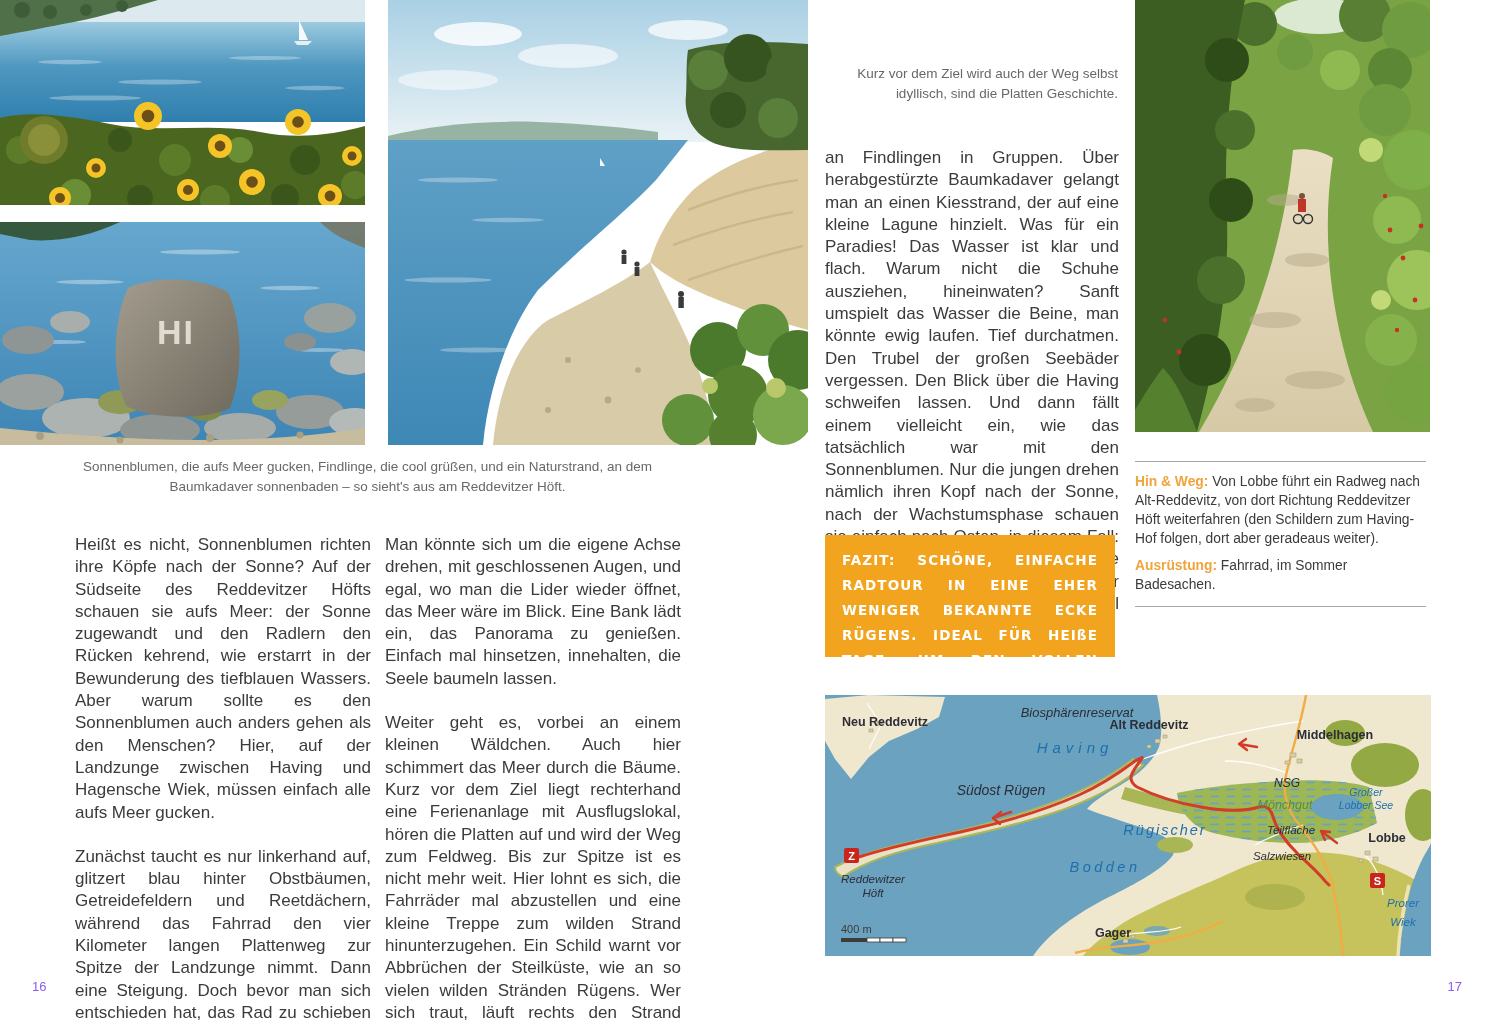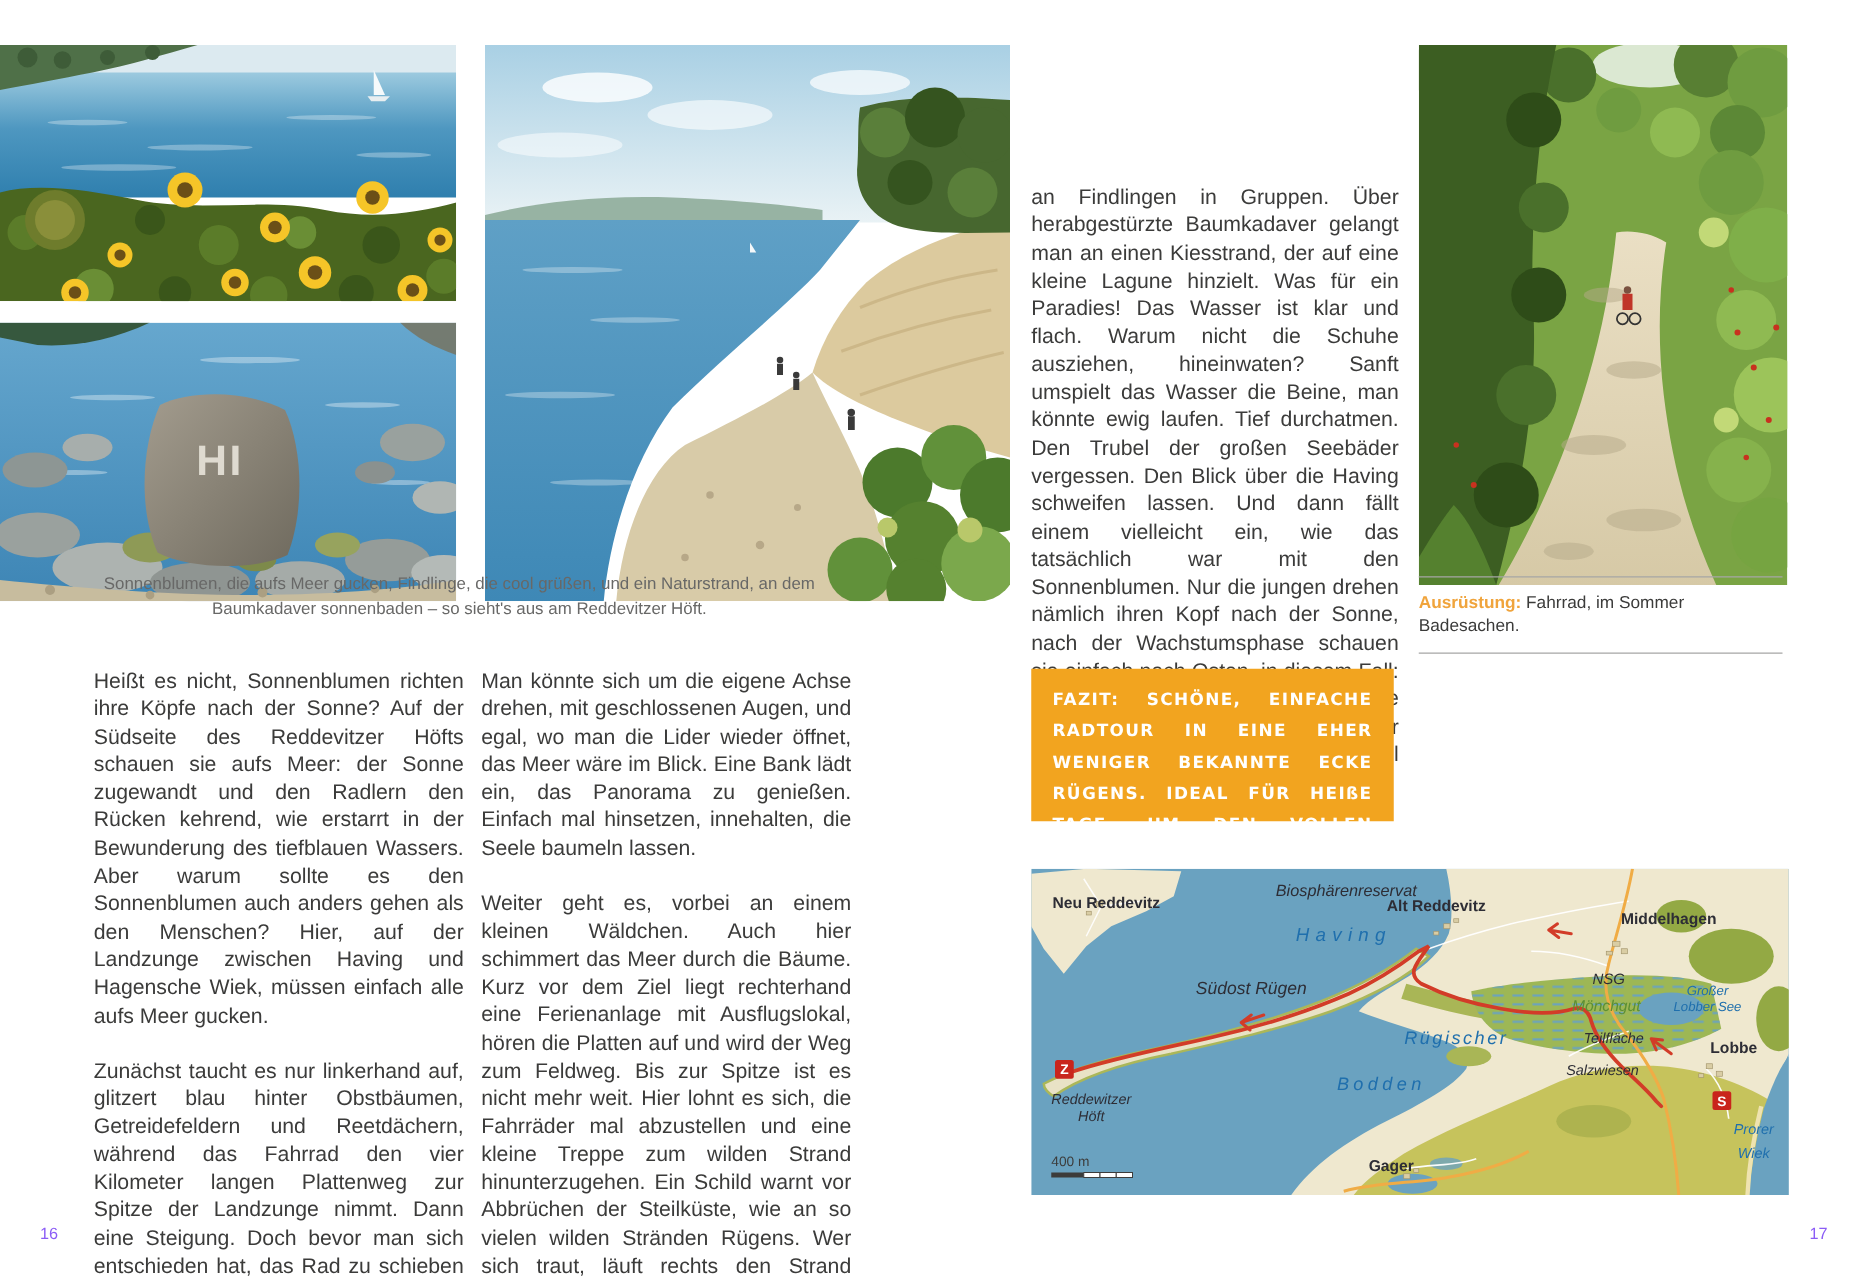--- a/index.html
+++ b/index.html
@@ -1,18 +1,18 @@
 <!DOCTYPE html>
 <html><head>
 <meta charset="utf-8">
 <style>
   html,body{margin:0;padding:0;background:#ffffff;}
   body{font-family:"Liberation Sans","DejaVu Sans",sans-serif;color:#3b3b3a;}
   .spread{position:relative;width:1500px;height:1025px;background:#ffffff;overflow:hidden;}
-  .ph{position:absolute;overflow:hidden;margin-top:36px;}
+  .ph{position:absolute;overflow:hidden;}
   .ph svg{display:block;width:100%;height:100%;}
   .cap{position:absolute;font-size:13.5px;line-height:20px;color:#686867;}
   .cap-right{text-align:right;}
   .col{position:absolute;font-size:17px;line-height:22.3px;text-align:justify;color:#3b3b3a;}
   .col p{margin:0;}
   .col p + p{margin-top:22px;}
   .fazit{position:absolute;left:825px;top:535px;width:290px;height:122px;background:#F2A41F;
          box-sizing:border-box;padding:13px 17px 10px 17px;color:#ffffff;
          font-weight:bold;font-size:13.5px;line-height:25px;letter-spacing:1.1px;word-spacing:4px;
          text-align:justify;font-family:"DejaVu Sans","Liberation Sans",sans-serif;}
@@ -286,37 +286,39 @@
           <circle cx="44" cy="352" r="2.4"></circle>
         <circle cx="22" cy="382" r="2.2"></circle>
           <circle cx="250" cy="196" r="2.2"></circle>
           <circle cx="286" cy="226" r="2.4"></circle>
       </g>
       <path d="M0,432 L62,432 C50,400 40,380 28,368 C18,380 6,400 0,410 Z" fill="#55812F"></path>
     </svg>
   </div>
 
   <div class="cap" style="left:70px;top:457px;width:595px;text-align:center;">Sonnenblumen, die aufs Meer gucken, Findlinge, die cool grüßen, und ein Naturstrand, an dem Baumkadaver sonnenbaden – so sieht's aus am Reddevitzer Höft.</div>
+  <div class="cap cap-right" style="left:825px;top:64px;width:293px;">Kurz vor dem Ziel wird auch der Weg selbst idyllisch, sind die Platten Geschichte.</div>
 
   <div class="col" style="left:75px;top:534px;width:296px;">
     <p>Heißt es nicht, Sonnenblumen richten ihre Köpfe nach der Sonne? Auf der Südseite des Reddevitzer Höfts schauen sie aufs Meer: der Sonne zugewandt und den Radlern den Rücken kehrend, wie erstarrt in der Bewunderung des tiefblauen Wassers. Aber warum sollte es den Sonnenblumen auch anders gehen als den Menschen? Hier, auf der Landzunge zwischen Having und Hagensche Wiek, müssen einfach alle aufs Meer gucken.</p>
     <p>Zunächst taucht es nur linkerhand auf, glitzert blau hinter Obstbäumen, Getreidefeldern und Reetdächern, während das Fahrrad den vier Kilometer langen Plattenweg zur Spitze der Landzunge nimmt. Dann eine Steigung. Doch bevor man sich entschieden hat, das Rad zu schieben oder sich schnell hochzuquälen, ist man schon oben – und staunt: Das Meer, es ist plötzlich überall.</p>
   </div>
   <div class="col" style="left:385px;top:534px;width:296px;">
     <p>Man könnte sich um die eigene Achse drehen, mit geschlossenen Augen, und egal, wo man die Lider wieder öffnet, das Meer wäre im Blick. Eine Bank lädt ein, das Panorama zu genießen. Einfach mal hinsetzen, innehalten, die Seele baumeln lassen.</p>
     <p>Weiter geht es, vorbei an einem kleinen Wäldchen. Auch hier schimmert das Meer durch die Bäume. Kurz vor dem Ziel liegt rechterhand eine Ferienanlage mit Ausflugslokal, hören die Platten auf und wird der Weg zum Feldweg. Bis zur Spitze ist es nicht mehr weit. Hier lohnt es sich, die Fahrräder mal abzustellen und eine kleine Treppe zum wilden Strand hinunterzugehen. Ein Schild warnt vor Abbrüchen der Steilküste, wie an so vielen wilden Stränden Rügens. Wer sich traut, läuft rechts den Strand entlang, vorbei an entwurzelten Bäumen, die in bizarren Verrenkungen im Sand liegen, und</p>
   </div>
 
   <div class="col" style="left:825px;top:147px;width:294px;">
     <p>an Findlingen in Gruppen. Über herabgestürzte Baumkadaver gelangt man an einen Kiesstrand, der auf eine kleine Lagune hinzielt. Was für ein Paradies! Das Wasser ist klar und flach. Warum nicht die Schuhe ausziehen, hineinwaten? Sanft umspielt das Wasser die Beine, man könnte ewig laufen. Tief durchatmen. Den Trubel der großen Seebäder vergessen. Den Blick über die Having schweifen lassen. Und dann fällt einem vielleicht ein, wie das tatsächlich war mit den Sonnenblumen. Nur die jungen drehen nämlich ihren Kopf nach der Sonne, nach der Wachstumsphase schauen sie einfach nach Osten, in diesem Fall: aufs Meer. Wäre man eine Sonnenblume auf dem Reddevitzer Höft, man würde wohl sehr schnell groß werden wollen.</p>
   </div>
 
   <div class="fazit">FAZIT: SCHÖNE, EINFACHE RADTOUR IN EINE EHER WENIGER BEKANNTE ECKE RÜGENS. IDEAL FÜR HEIßE TAGE, UM DEN VOLLEN STRÄNDEN ZU ENTFLIEHEN.</div>
 
   <div class="info">
+    <p><span class="lbl">Hin &amp; Weg:</span><span> Von Lobbe führt ein Radweg nach Alt-Reddevitz, von dort Richtung Reddevitzer Höft weiterfahren (den Schildern zum Having-Hof folgen, dort aber geradeaus weiter).</span></p>
     <p><span class="lbl">Ausrüstung:</span><span> Fahrrad, im Sommer Badesachen.</span></p>
   </div>
 
   <div class="map">
     <svg viewBox="0 0 606 261">
       <defs>
         <pattern id="marsh" width="16" height="7" patternUnits="userSpaceOnUse">
           <rect x="1" y="2.6" width="9" height="1.7" fill="#6AA2C0"></rect>
         </pattern>
       </defs>

